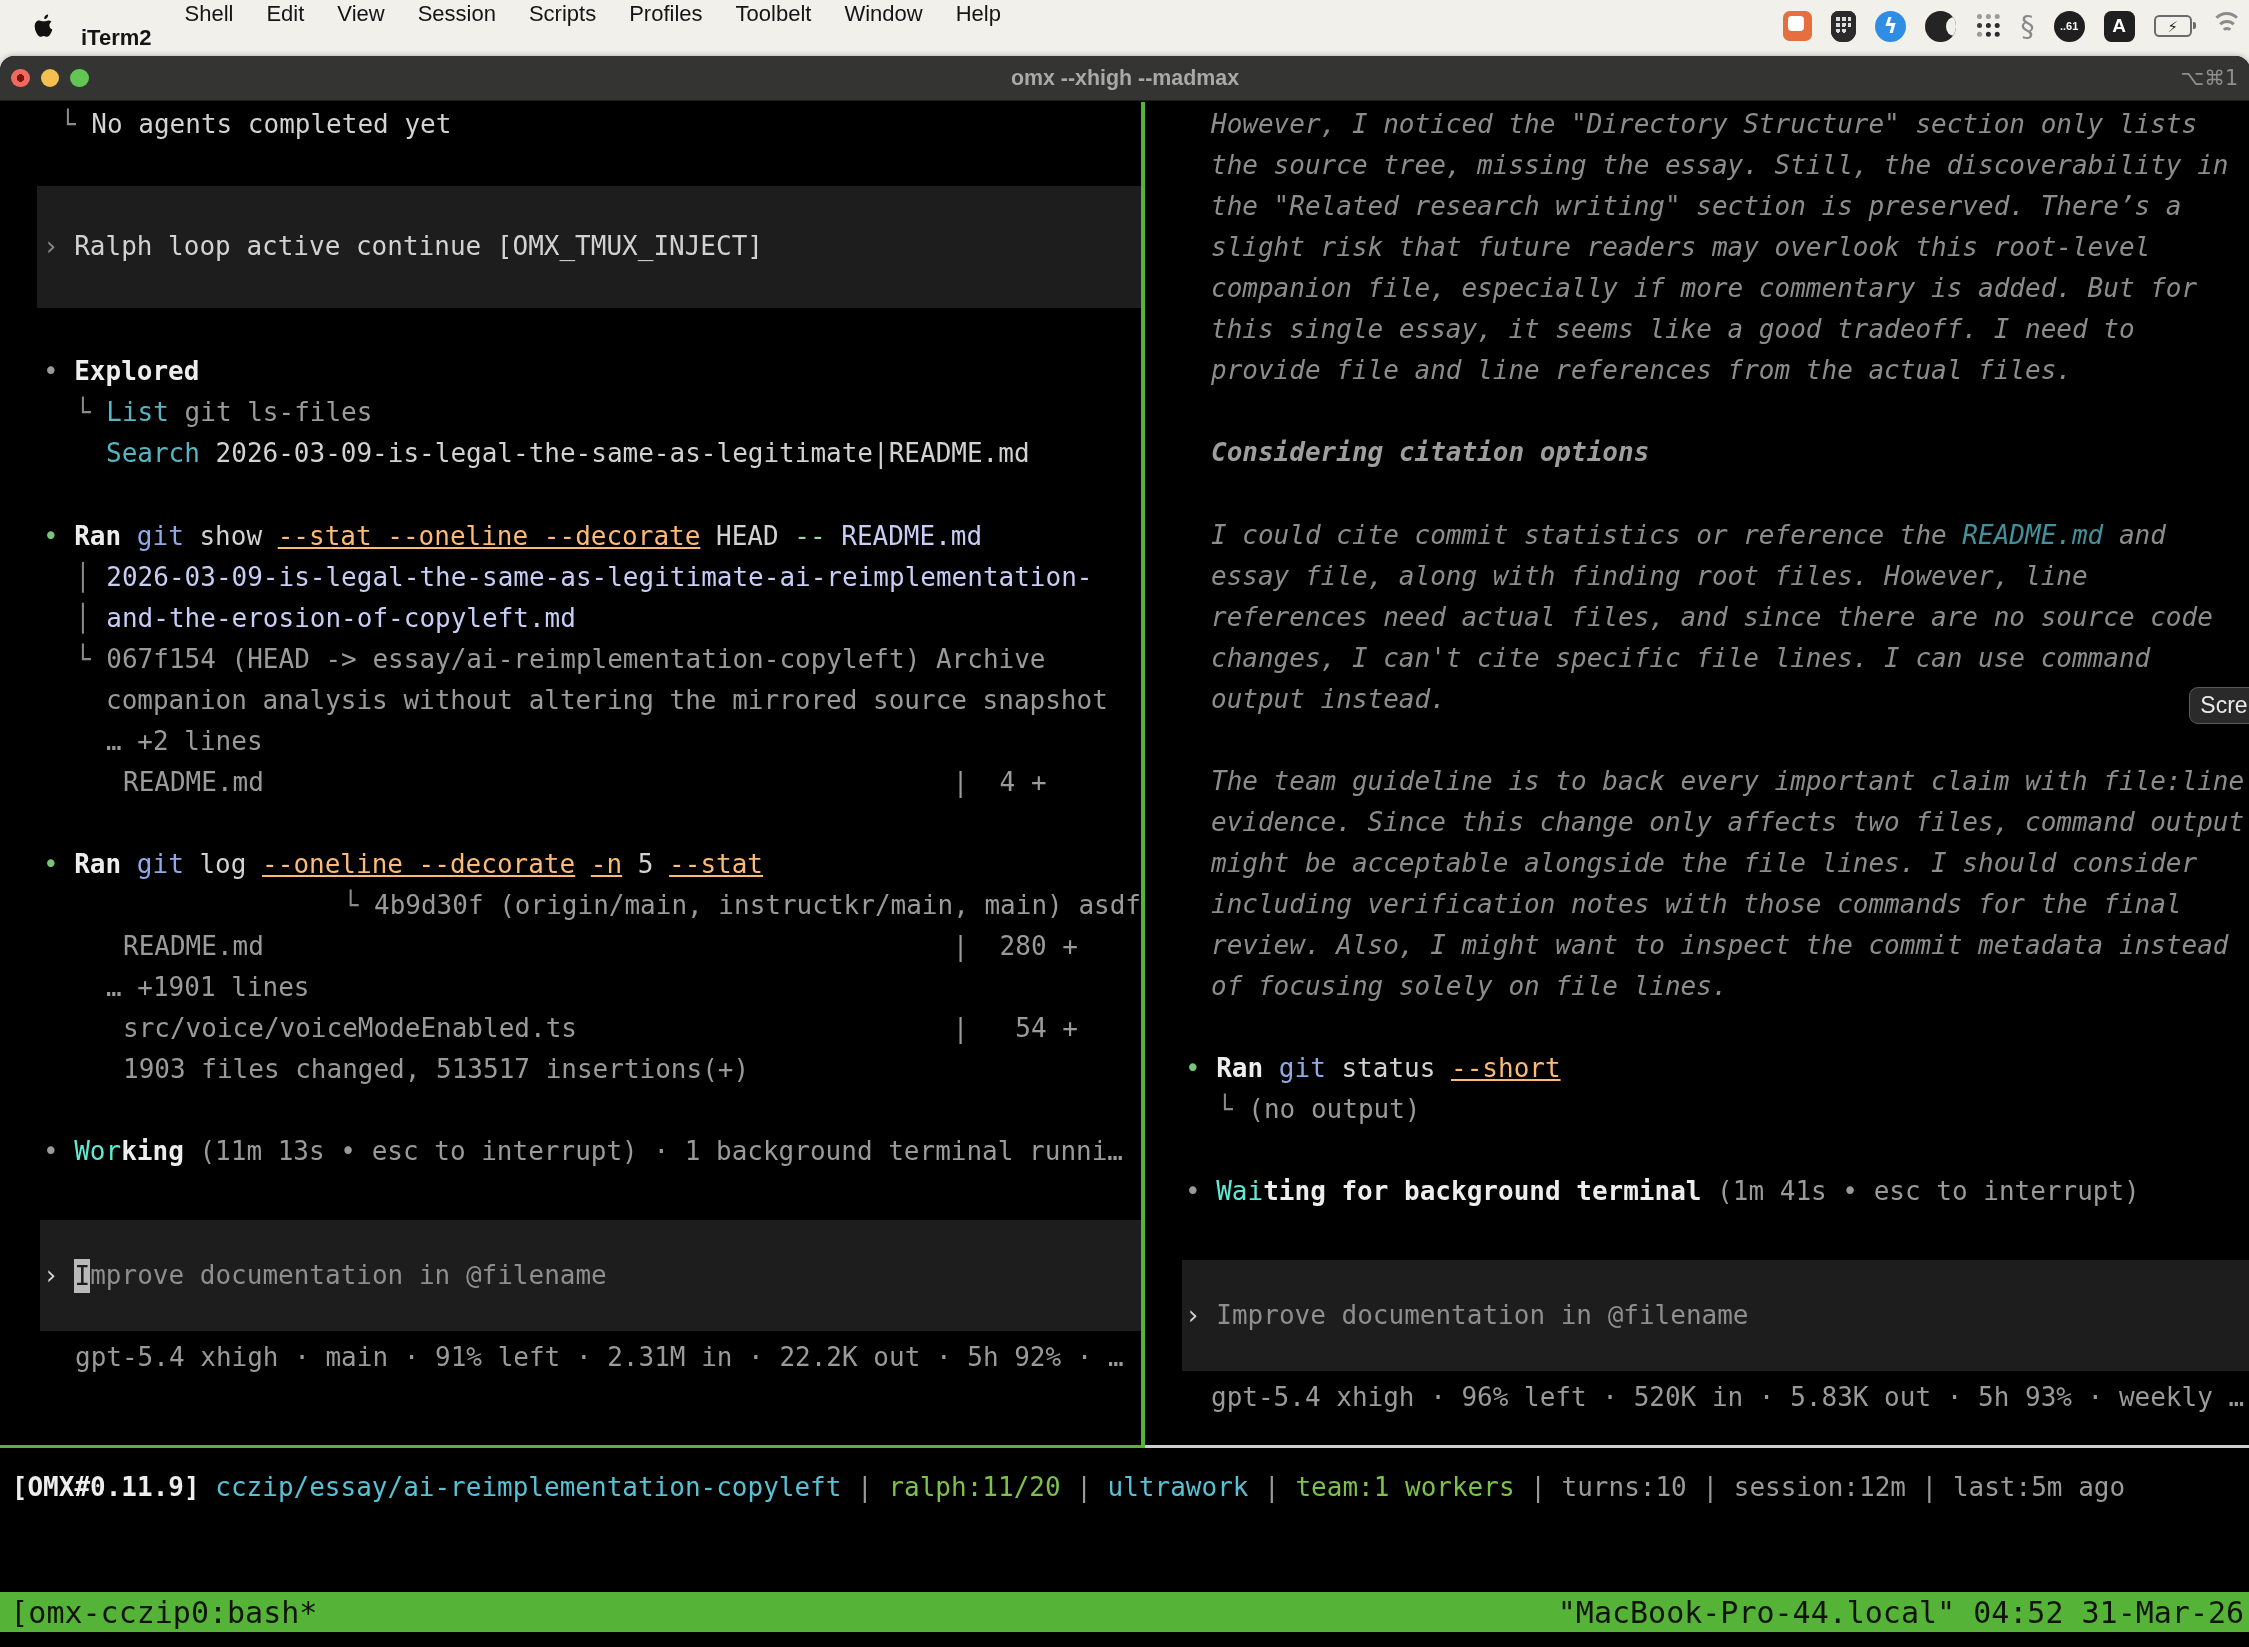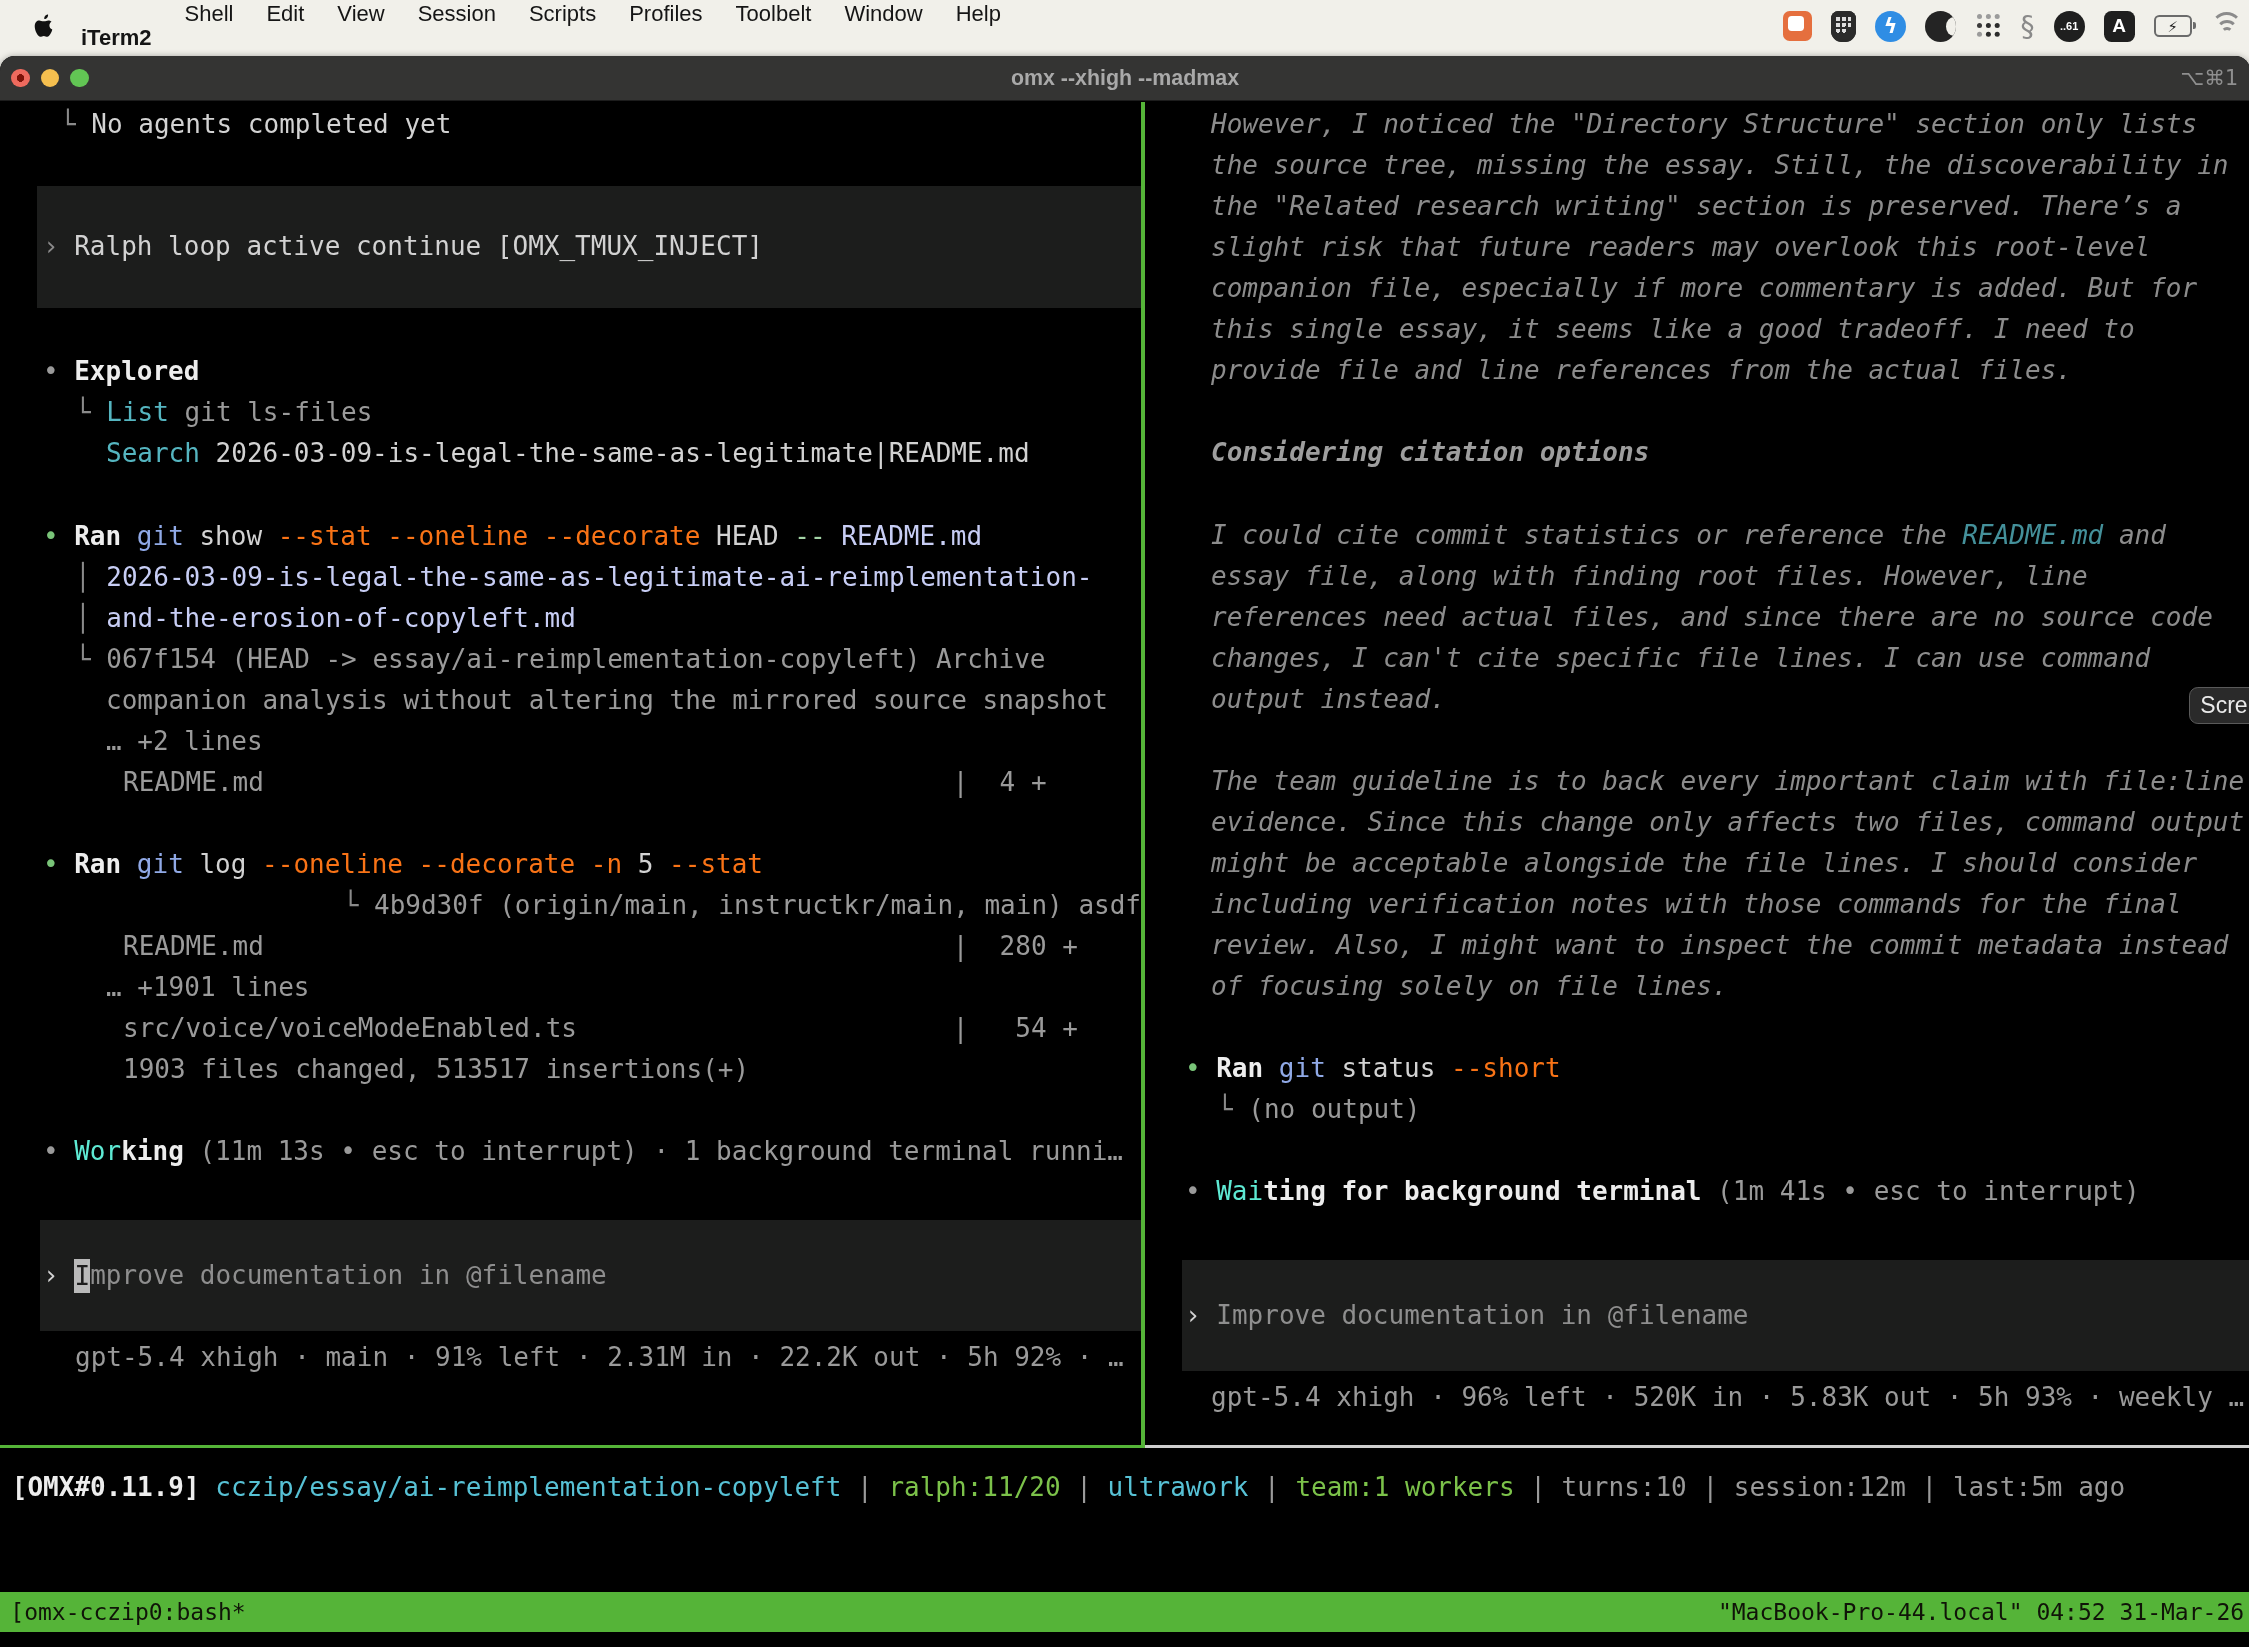--- a/index.html
+++ b/index.html
@@ -92,41 +92,41 @@
   .s-b{color:#ededed;font-weight:bold;}
   .s-g{color:#9a9a9a;}
   .s-t{color:#8a8a8a;}
   .s-teal{color:#55b5c0;}
   .s-tealI{color:#44909a;font-style:italic;}
   .s-gi{color:#8c8c8c;font-style:italic;}
   .s-bi{color:#9e9e9e;font-style:italic;font-weight:bold;}
   .s-bgr{color:#79c478;}
   .s-bgy{color:#9a9a9a;}
   .s-blue{color:#90a9e6;}
-  .s-sal{color:#f97316;}
+  .s-sal{color:#fdba74;text-decoration:underline;}
   .s-lav{color:#c7cdf4;}
   .s-lgr{color:#a3d3a6;}
   .s-dim{color:#5eead4;}
   .s-cyan{color:#57c1d5;}
   .s-green{color:#7cc24a;}
   .s-ph{color:#8e8e8e;}
   .s-cur{display:inline-block;width:16px;height:34px;line-height:34px;background:#b9b9b9;
          color:#1c1c1c;text-align:center;vertical-align:middle;}
 
   .inject-box{margin-top:41px;margin-left:3px;width:1132px;height:122px;background:#1c1d1c;
               display:flex;align-items:center;padding-left:5.9px;box-sizing:border-box;}
   .input-box{margin-top:48px;height:111px;background:#1c1d1c;display:flex;align-items:center;
              padding-left:3px;box-sizing:border-box;}
   .ib-left{margin-left:5.9px;width:1121px;}
   .ib-right{margin-left:3px;width:1083px;}
   .statusline{margin-top:6.6px;}
 
   .omx-line{position:absolute;left:11.8px;top:1365px;}
   .tmux-bar{position:absolute;left:0;top:1490px;width:2250px;height:40px;background:#55b438;
-            color:#101408;font-size:23px;display:flex;align-items:center;justify-content:space-between;
+            color:#101408;font-size:30px;display:flex;align-items:center;justify-content:space-between;
             padding:0 5.9px 0 10.3px;box-sizing:border-box;white-space:pre;}
 
   .screen-chip{position:absolute;left:2189px;top:687px;width:96px;height:37px;background:#2a2a2a;
                border:1.5px solid #5a5a5a;border-radius:8.9px;color:#eaeaea;
                font-family:"Liberation Sans",sans-serif;font-size:23px;display:flex;align-items:center;
                padding-left:10.3px;box-sizing:border-box;}
 </style>
 </head>
 <body>
 

